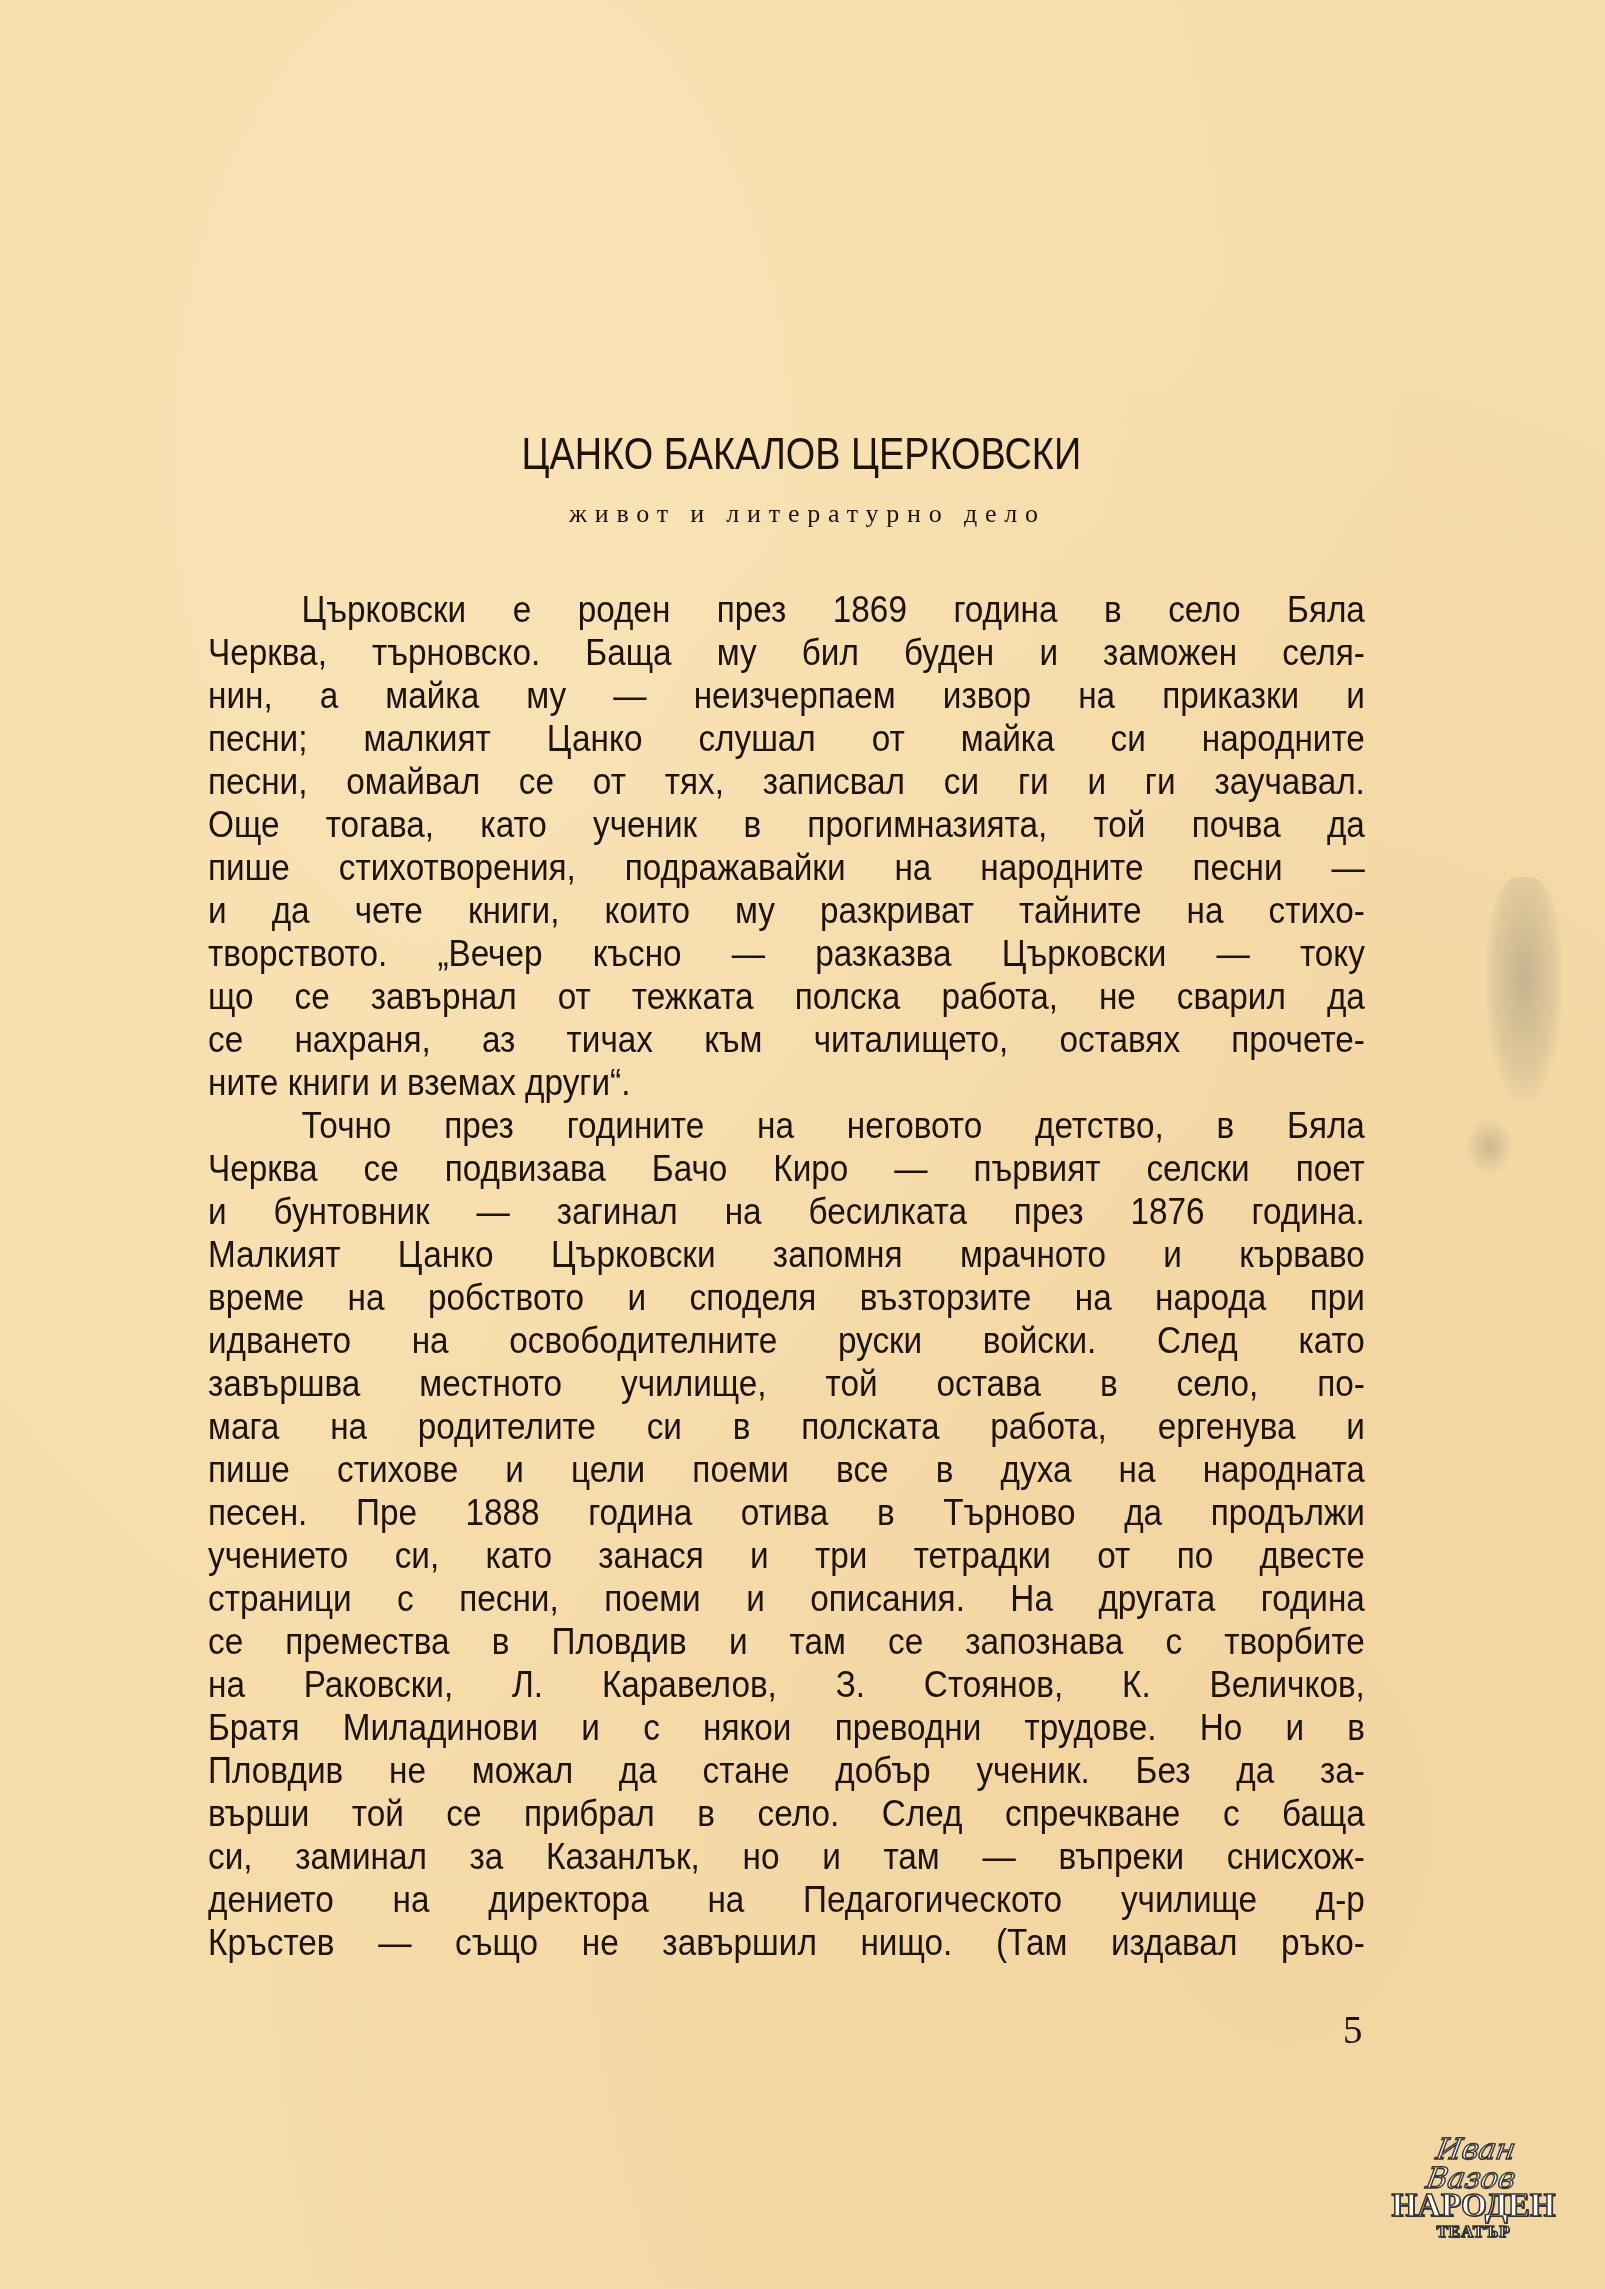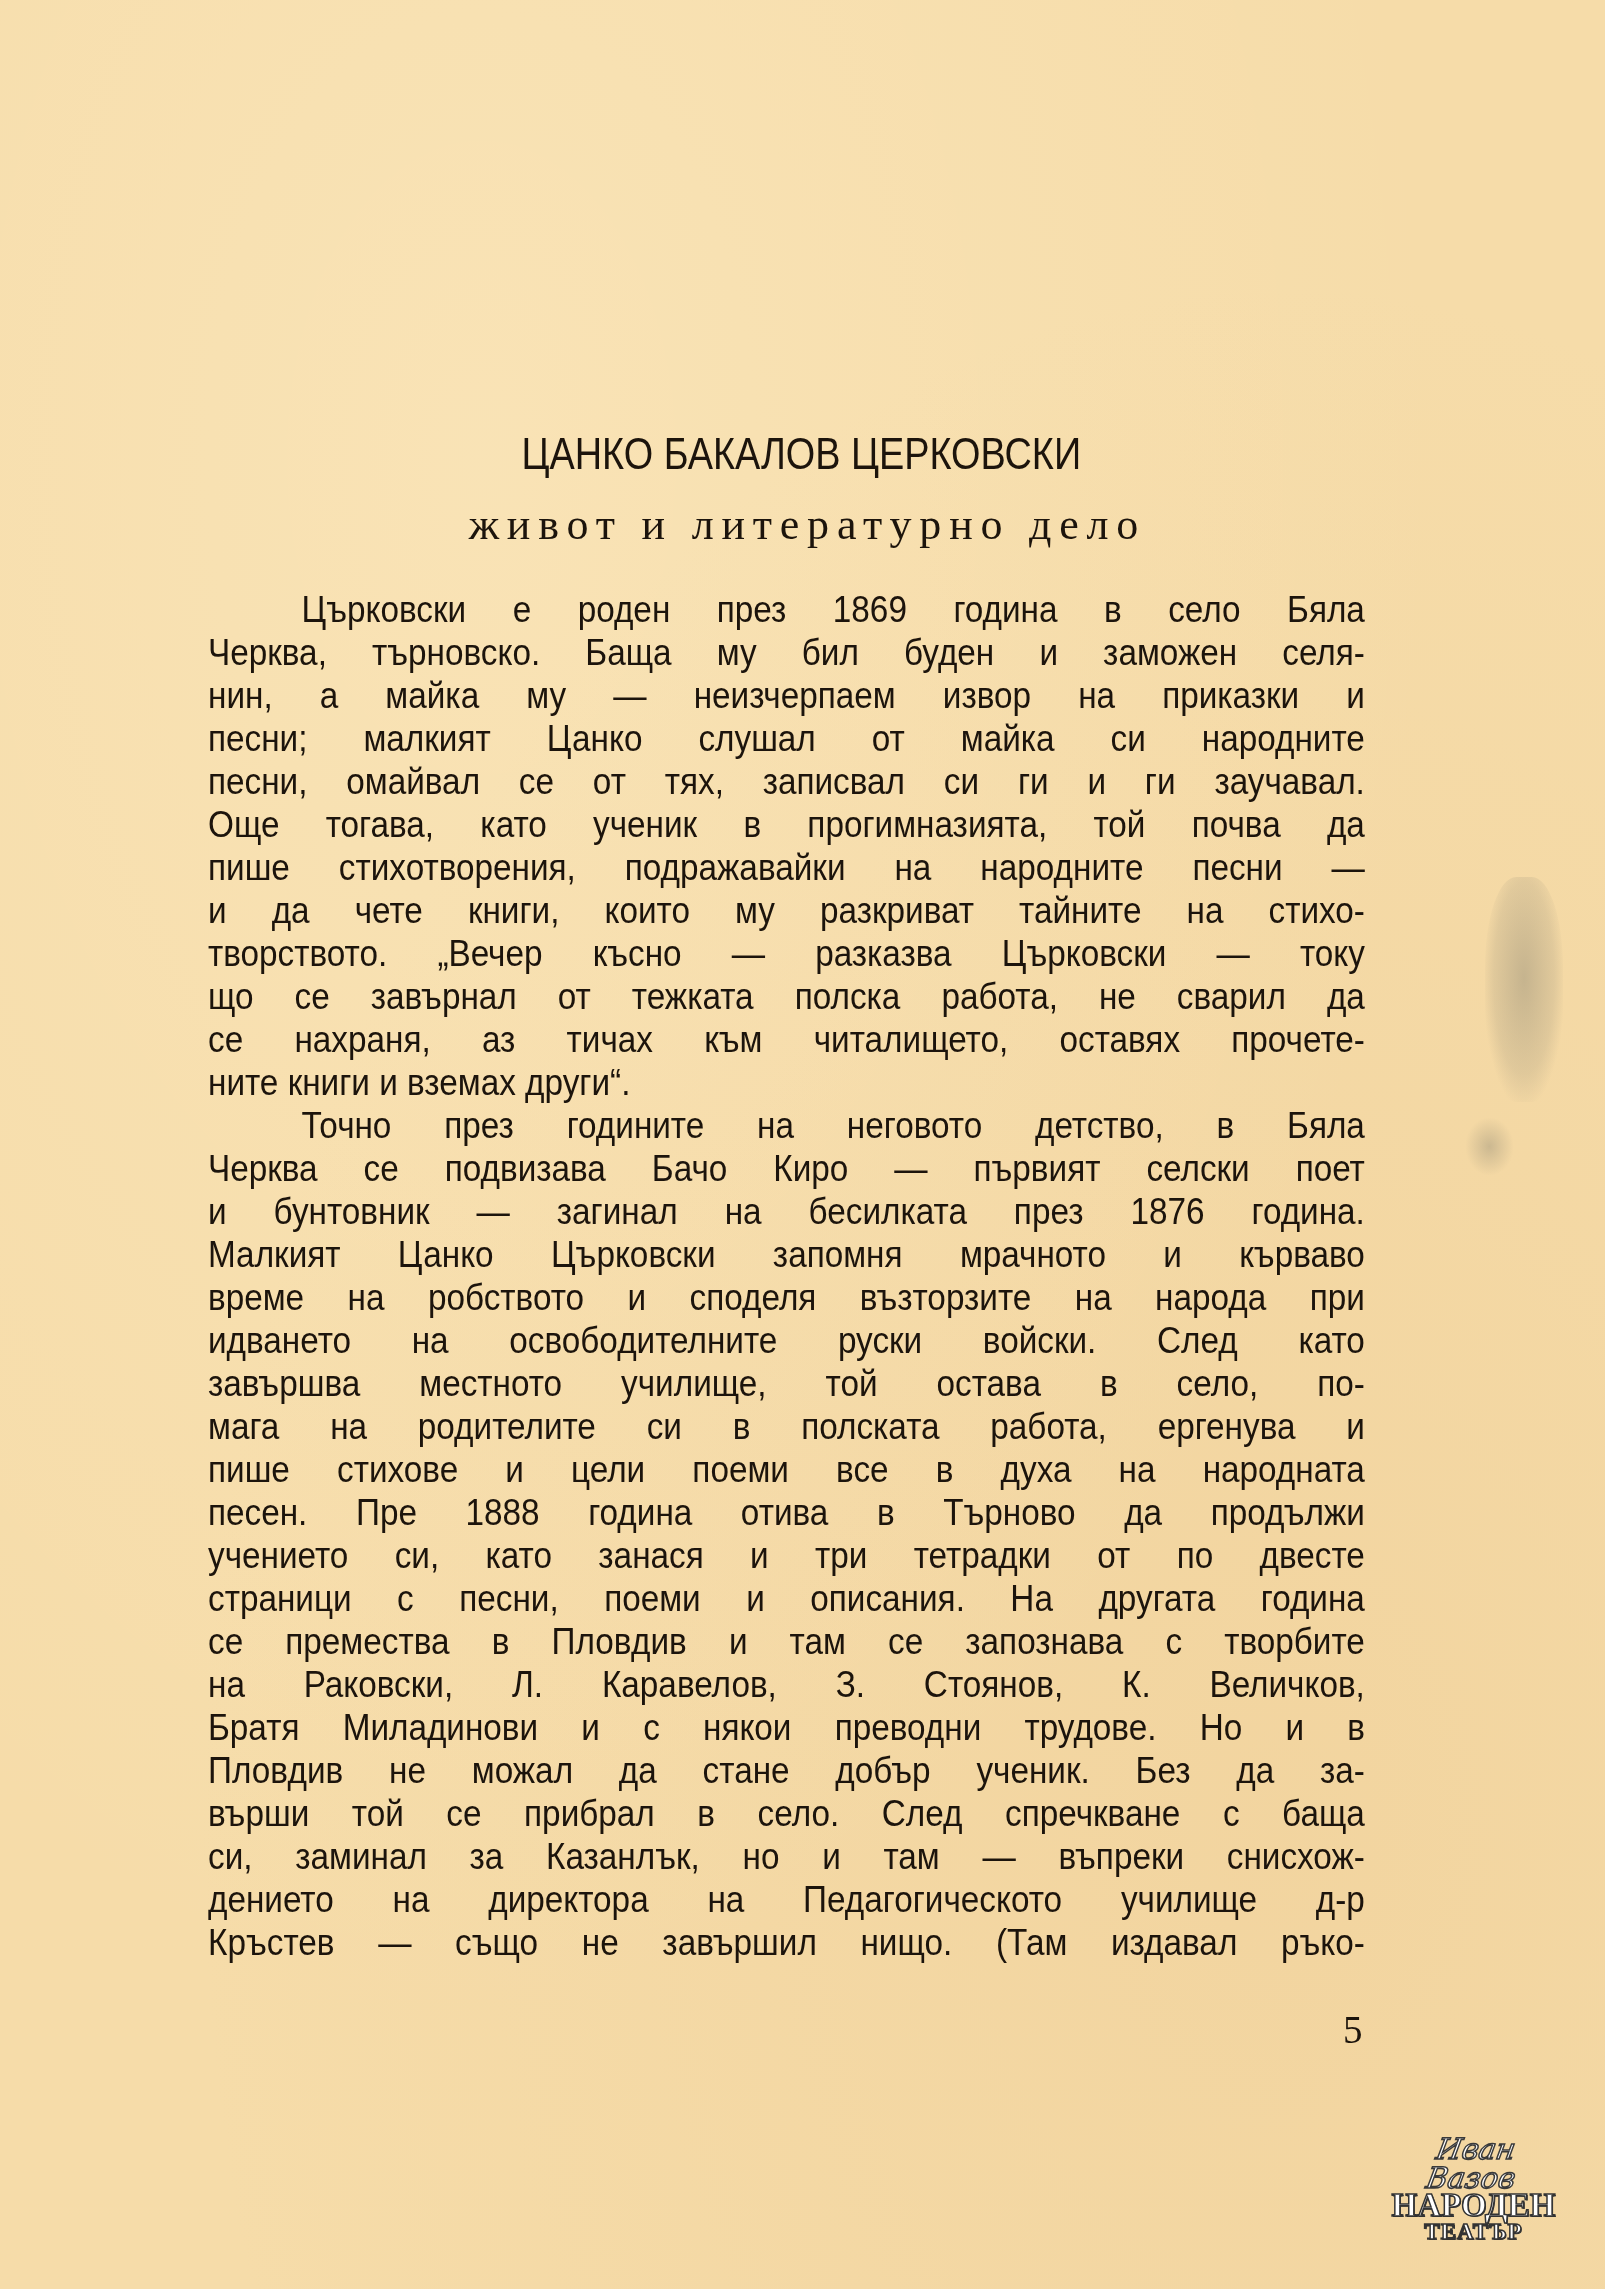--- a/index.html
+++ b/index.html
@@ -22,21 +22,21 @@
     background: radial-gradient(ellipse, rgba(110,110,100,0.3) 0%, rgba(110,110,100,0) 70%);
   }
   .title {
     position: absolute; left: 0; width: 1605px; top: 429px; text-align: center;
     font-family: "Liberation Sans Narrow", "Liberation Sans", sans-serif;
     font-size: 44px; letter-spacing: 0px; transform: scaleX(0.86);
     transform-origin: 794px 0;
   }
   .subtitle {
     position: absolute; left: 0; width: 1605px; top: 499px; text-align: center;
-    font-size: 44px; letter-spacing: 7.8px; padding-left: 9.8px; box-sizing: border-box; font-family: Liberation Serif, serif;
+    font-size: 26px; letter-spacing: 7.8px; padding-left: 9.8px; box-sizing: border-box; font-family: Liberation Serif, serif;
   }
   .body {
     position: absolute; left: 208px; top: 588px; width: 1157px;
   }
   .line {
     height: 43px; line-height: 43px; font-size: 37px;
     text-align: justify; text-align-last: justify;
     white-space: nowrap; overflow: visible;
     font-family: "Liberation Sans Narrow", "Liberation Sans", sans-serif;
     letter-spacing: 0px;
@@ -55,21 +55,21 @@
     font-family: "DejaVu Serif", serif; font-style: italic; font-size: 29px;
     color: #fff; -webkit-text-stroke: 1.5px #3a3a3a; line-height: 29px;
     transform: skewX(-10deg);
   }
   .logo-line1, .logo-line2 {
     font-family: "Liberation Serif", serif; font-weight: bold; color: #fff;
     -webkit-text-stroke: 1.5px #333; text-shadow: 1px 1px 0 #333;
     line-height: 25.5px;
   }
   .logo-line1 { font-size: 33px; letter-spacing: 0px; }
-  .logo-line2 { font-size: 23px; letter-spacing: 1px; }
+  .logo-line2 { font-size: 17px; letter-spacing: 1px; }
 </style>
 </head>
 <body>
 
 <div class="smudge"></div>
 <div class="smudge2"></div>
 
 <div class="title">ЦАНКО БАКАЛОВ ЦЕРКОВСКИ</div>
 <div class="subtitle">живот и литературно дело</div>
 

